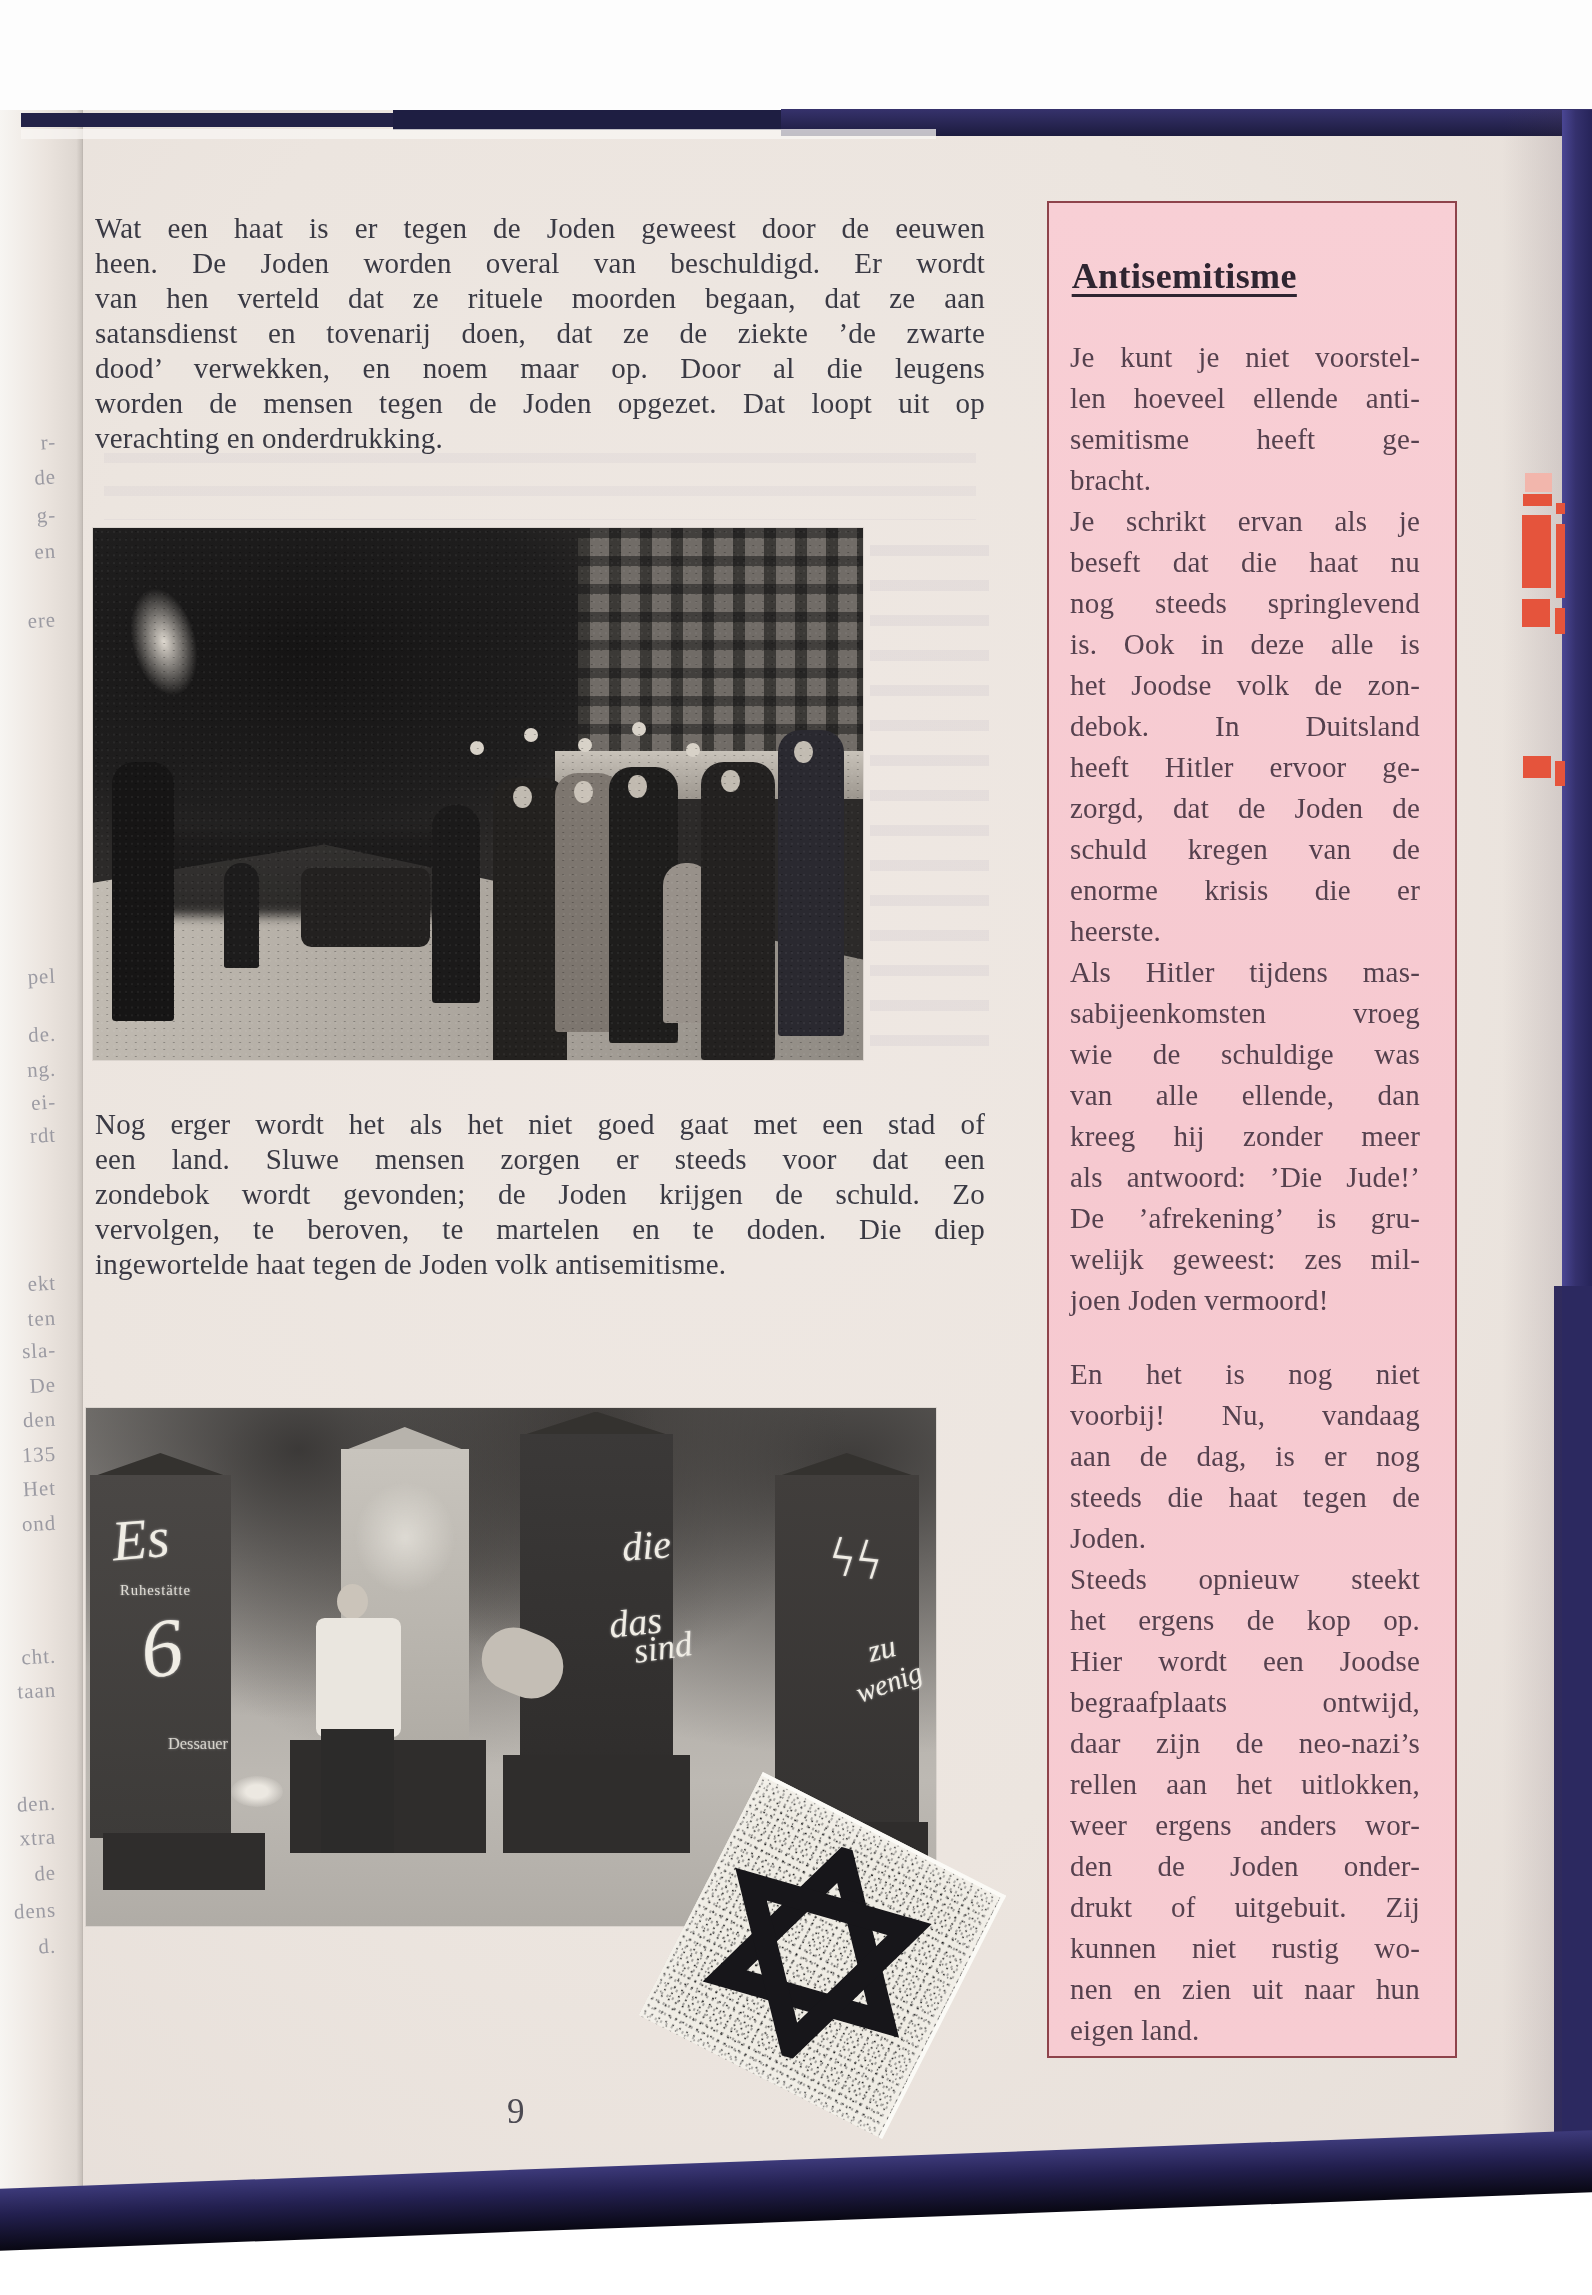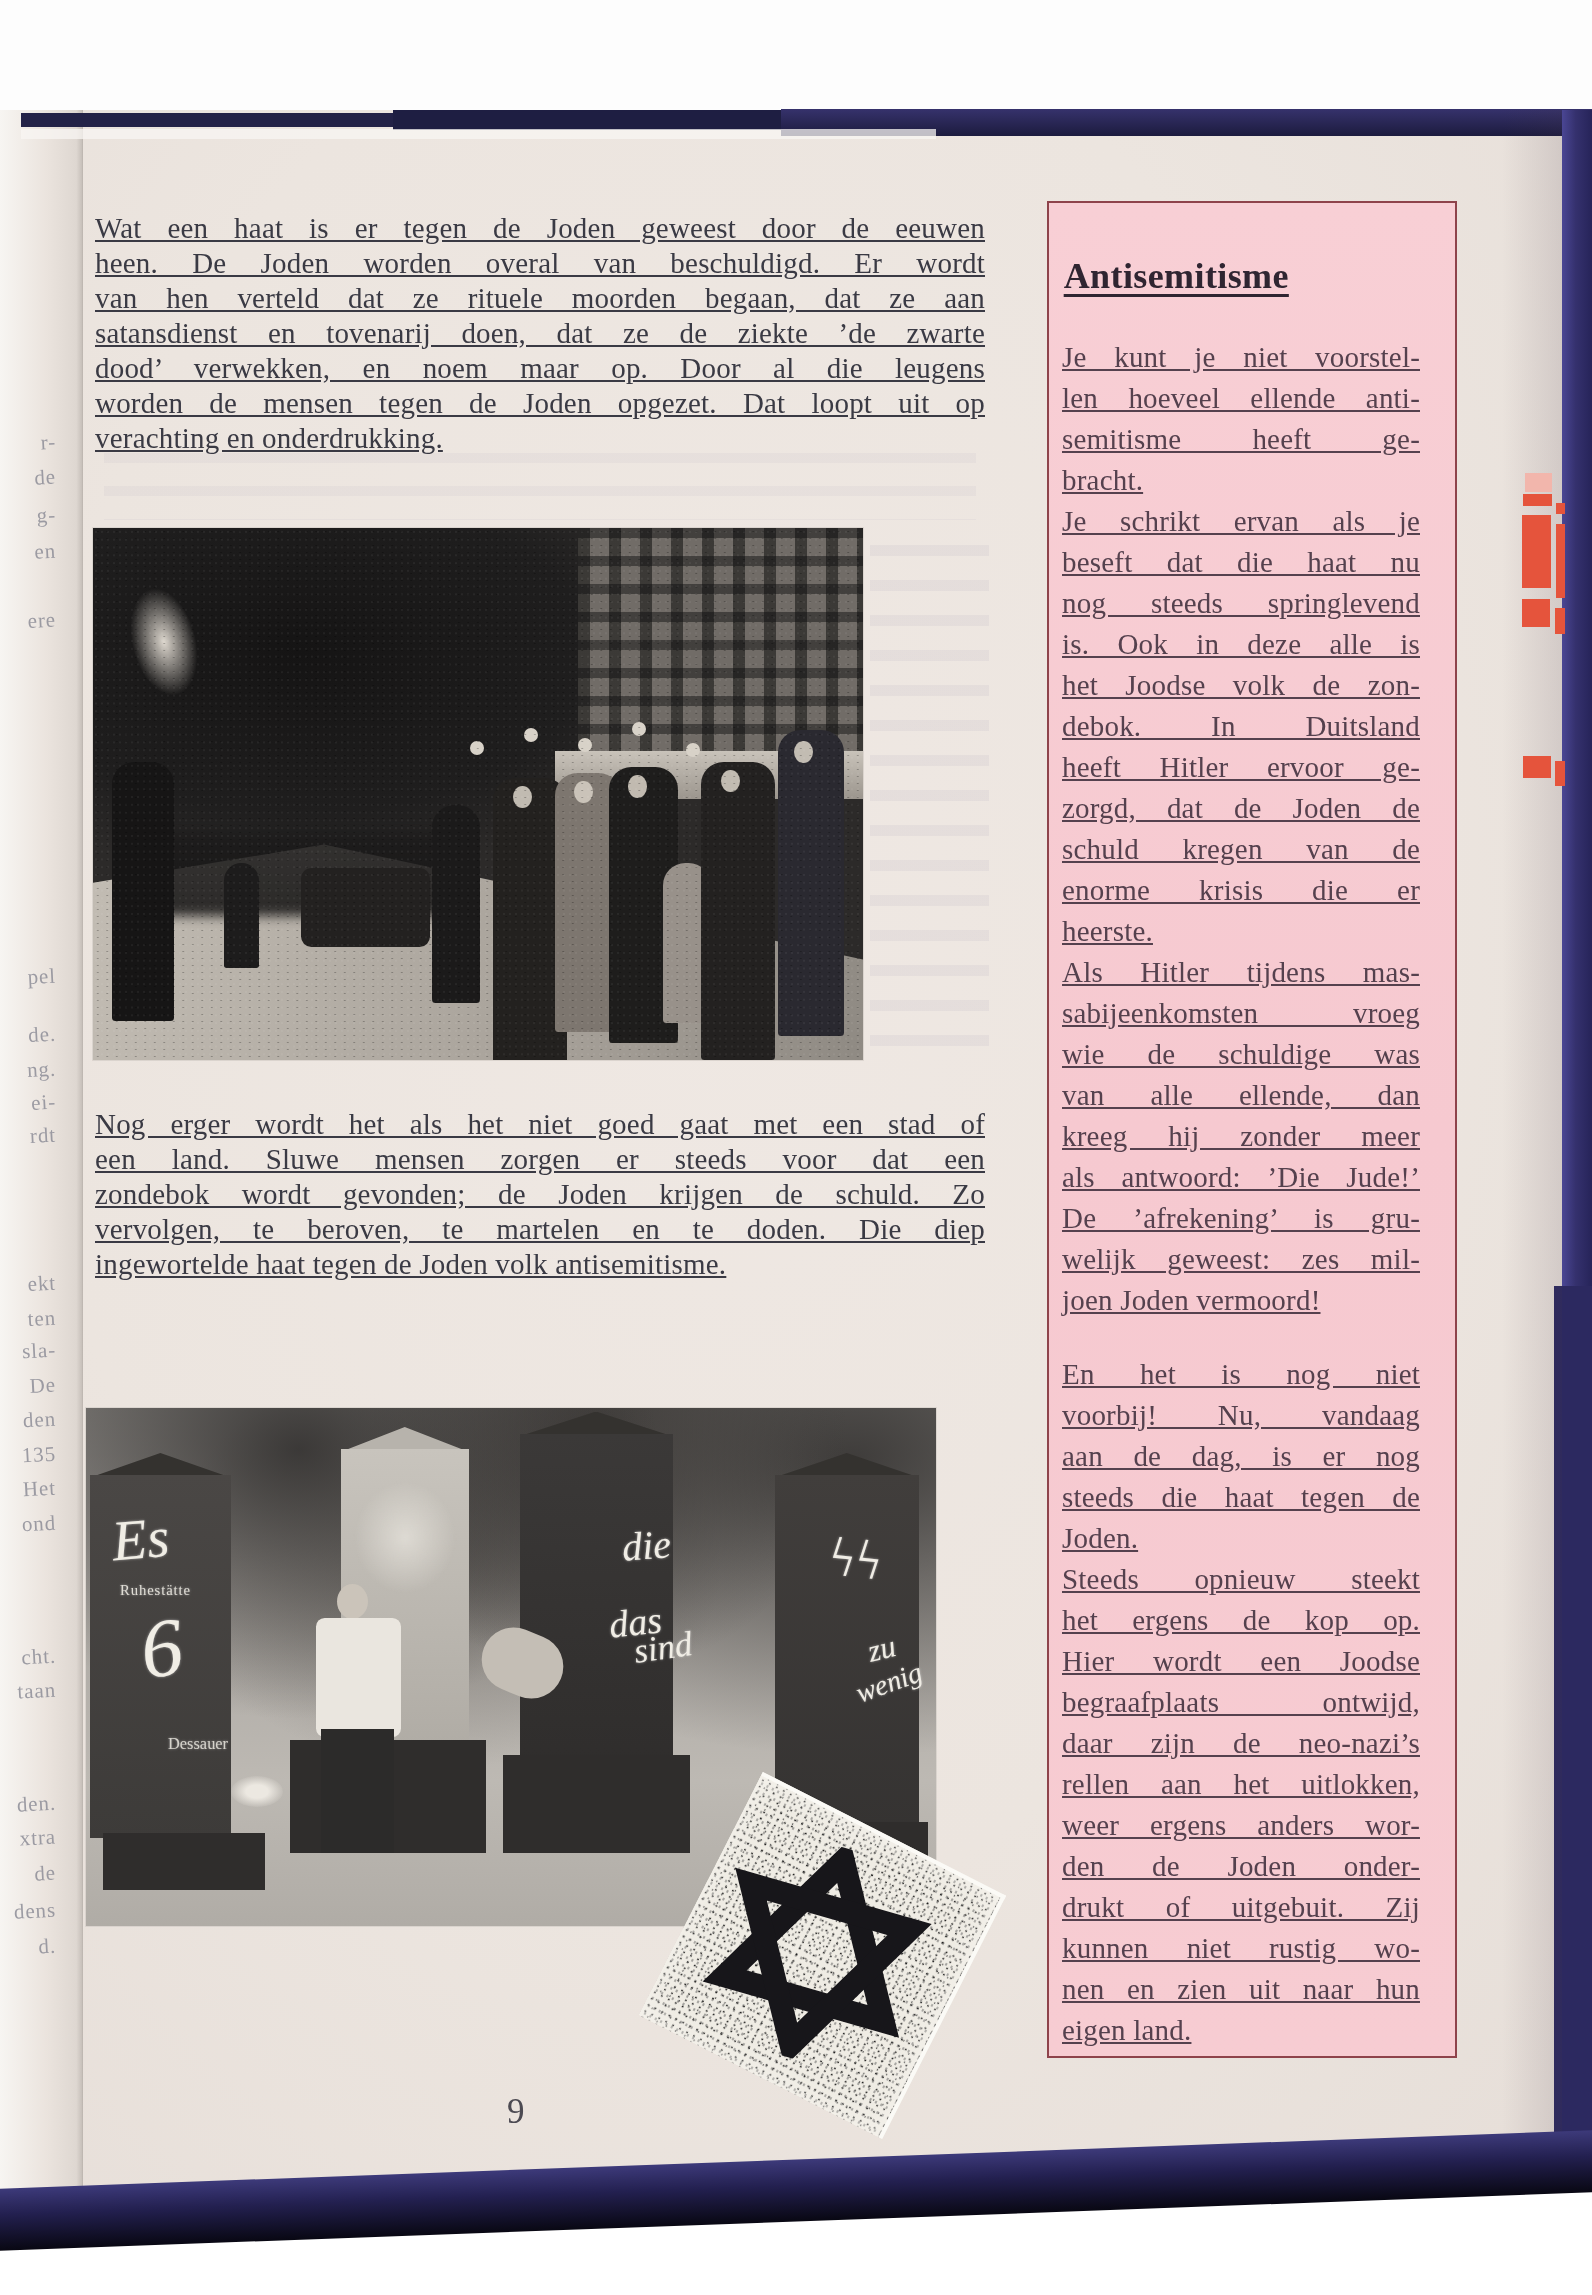--- a/index.html
+++ b/index.html
@@ -43,21 +43,21 @@
   
   .margin-frags{position:absolute;left:0;top:0;width:83px;height:2295px;z-index:3;}
   .frag{position:absolute;left:1.7px;width:54px;text-align:right;color:#8e8e98;font-size:21px;
         letter-spacing:0.9px;transform:rotate(-3deg);opacity:.85;}
 
   
   .mpara{position:absolute;left:95px;width:890px;font-size:29px;line-height:35px;
          color:#3a3a44;z-index:2;letter-spacing:0.2px;}
   .mpara.p1{top:211px;}
   .mpara.p2{top:1107px;}
-  .jl{text-align:justify;text-align-last:justify;text-decoration:underline;}
+  .jl{text-align:justify;text-align-last:justify;}
   .jl.last{text-align-last:left;}
 
   .ghost{position:absolute;z-index:1;}
   .g1{left:870px;top:545px;width:119px;height:507px;
       background:repeating-linear-gradient(180deg,rgba(120,112,150,.08) 0 11.2px,rgba(0,0,0,0) 11.2px 35px);}
   .g2{left:104px;top:453px;width:872px;height:67px;
       background:repeating-linear-gradient(180deg,rgba(120,112,150,.06) 0 10.4px,rgba(0,0,0,0) 10.4px 33px);}
 
   
   .photo1{position:absolute;left:93px;top:528px;width:770px;height:532px;background:#2c2a29;
@@ -154,21 +154,21 @@
   .starbox svg{position:absolute;left:22.4px;top:24px;width:217px;height:217px;transform:rotate(-11deg);}
   .starbox polygon{fill:none;stroke:#17161a;stroke-width:10.5;}
 
   
   .pagenum{position:absolute;left:507px;top:2092px;font-size:35px;color:#4c4a52;z-index:9;}
 
   
   .pinkbox{position:absolute;left:1047px;top:201px;width:410px;height:1857px;box-sizing:border-box;
       background:linear-gradient(180deg,#f8cfd5 0%,#f6c9d0 50%,#f7ccd2 100%);
       border:2.6px solid #8e434b;z-index:2;}
-  .pb-inner{padding:52px 35px 0 13px;}
+  .pb-inner{padding:52px 35px 0 21px;}
   .pb-heading{font-size:36px;font-weight:bold;color:#2f2531;letter-spacing:0.4px;
       text-decoration:underline;text-decoration-thickness:2.6px;text-underline-offset:6px;
       margin:0 0 40px 1.7px;display:inline-block;}
   .pb-body{font-size:29px;line-height:41px;color:#55414e;letter-spacing:0.2px;}
   .pb-para{margin:0;}
   .pb-para.gap-before{margin-top:33px;}
 </style>
 </head>
 <body>
 

